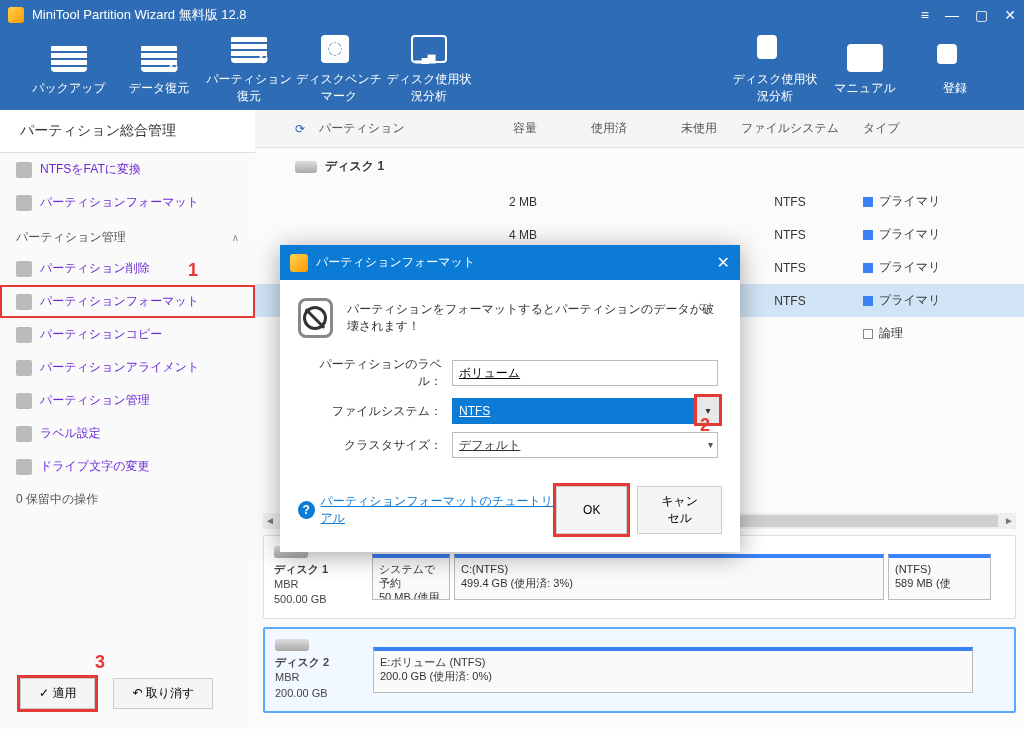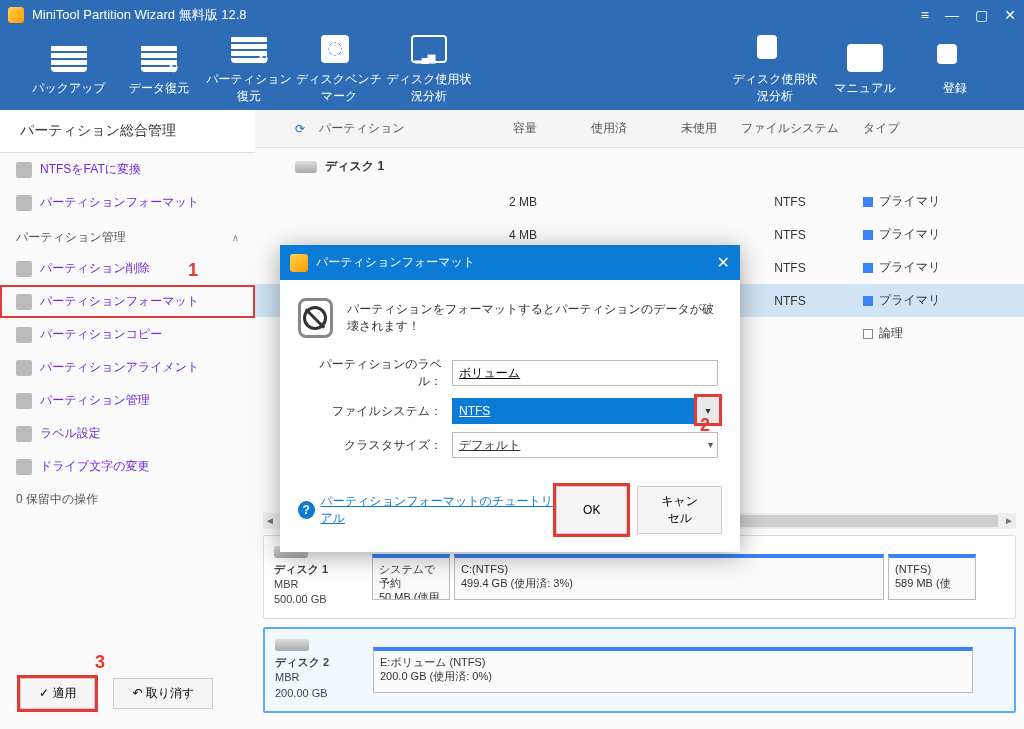--- a/index.html
+++ b/index.html
@@ -264,21 +264,21 @@
           <span class="arr">◄</span>
           <div class="thumb"></div>
           <span class="arr">►</span>
         </div>
       <div id="dmaps">
           <div class="dmap">
             <div class="dm-info"><div class="dicon2"></div><b>ディスク 1</b><br>MBR<br>500.00 GB</div>
             <div class="dm-bar">
               <div class="seg" style="width:78px">システムで予約<br>50 MB (使用</div>
               <div class="seg" style="width:430px">C:(NTFS)<br>499.4 GB (使用済: 3%)</div>
-              <div class="seg" style="width:88px">(NTFS)<br>589 MB (使</div>
+              <div class="seg" style="width:103px">(NTFS)<br>589 MB (使</div>
             </div>
           </div>
           <div class="dmap sel">
             <div class="dm-info"><div class="dicon2"></div><b>ディスク 2</b><br>MBR<br>200.00 GB</div>
             <div class="dm-bar">
               <div class="seg" style="width:600px">E:ボリューム (NTFS)<br>200.0 GB (使用済: 0%)</div>
             </div>
           </div>
         </div>
     </div>

